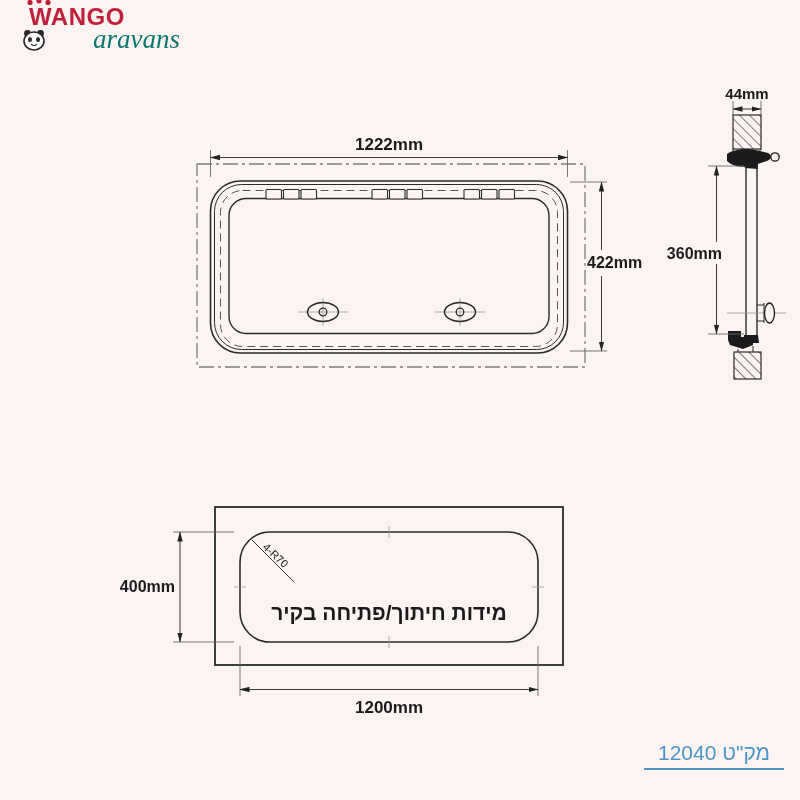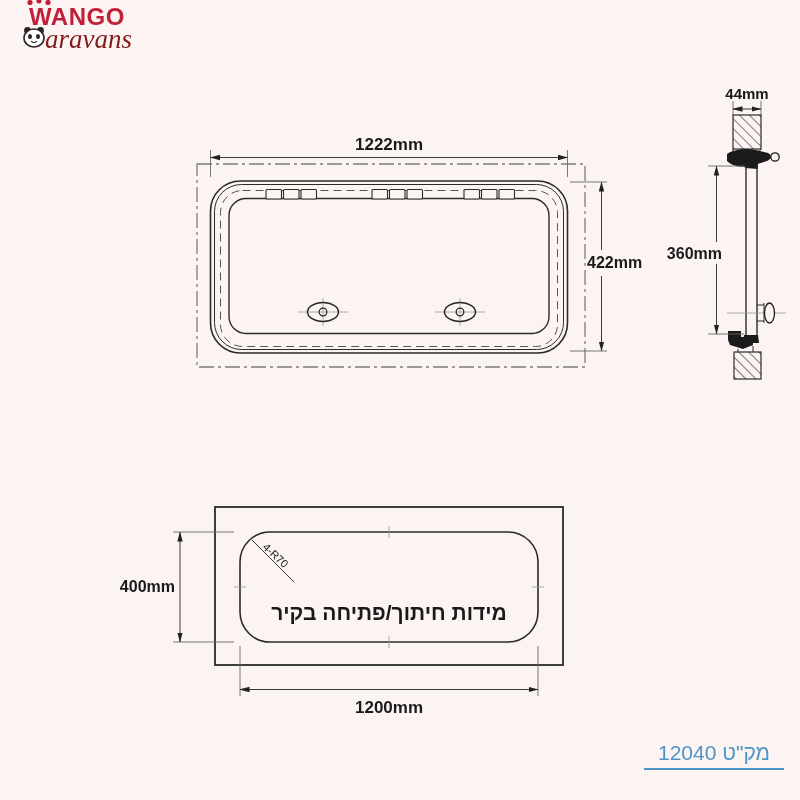--- a/index.html
+++ b/index.html
@@ -6,23 +6,23 @@
   body{
     width:800px;height:800px;position:relative;overflow:hidden;
     background:#fcf4f2;
     font-family:"Liberation Sans",sans-serif;
   }
   
   .logo{position:absolute;left:22px;top:5px;line-height:1;}
   .brand-top{position:relative;display:inline-block;margin-left:7px;
     font-weight:bold;font-size:24px;letter-spacing:.5px;color:#c0203a;}
   .crown{position:absolute;left:-3px;top:-7px;width:26px;height:11px;}
-  .brand-bottom{display:flex;margin-top:-3px;
+  .brand-bottom{display:flex;align-items:center;margin-top:-3px;
     font-family:"Liberation Serif",serif;font-style:italic;
-    font-size:27px;color:#7f1d1d;}
+    font-size:27px;color:#0f766e;gap:48px;}
   .panda{width:24px;height:22px;margin-right:-1px;flex:0 0 auto;}
   
   #drawing{position:absolute;left:0;top:0;}
   .edge{fill:none;stroke:#2b2b2b;stroke-width:1.6;}
   .edge2{fill:none;stroke:#2b2b2b;stroke-width:1;}
   .panel{fill:none;stroke:#2b2b2b;stroke-width:1.4;}
   .phantom{fill:none;stroke:#7d7d7d;stroke-width:1.3;stroke-dasharray:15 4 3 4;}
   .seal{fill:none;stroke:#555;stroke-width:1;stroke-dasharray:8 5;}
   .dimline{stroke:#3a3a3a;stroke-width:1;fill:none;}
   .extline{stroke:#6a6a6a;stroke-width:0.9;fill:none;}

